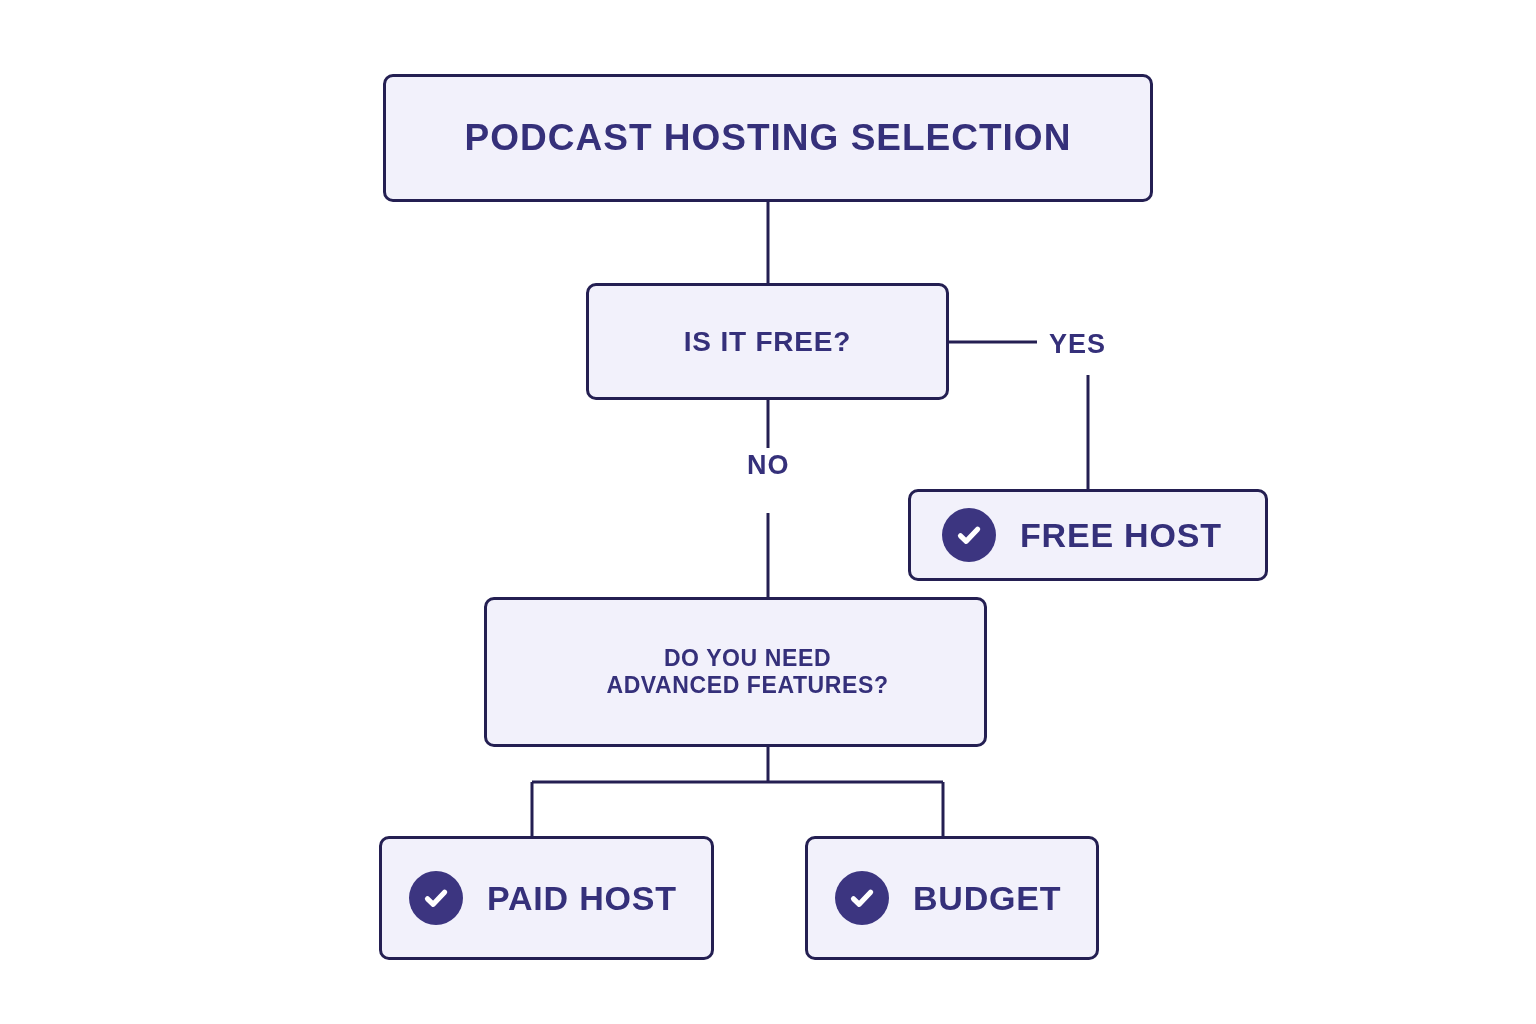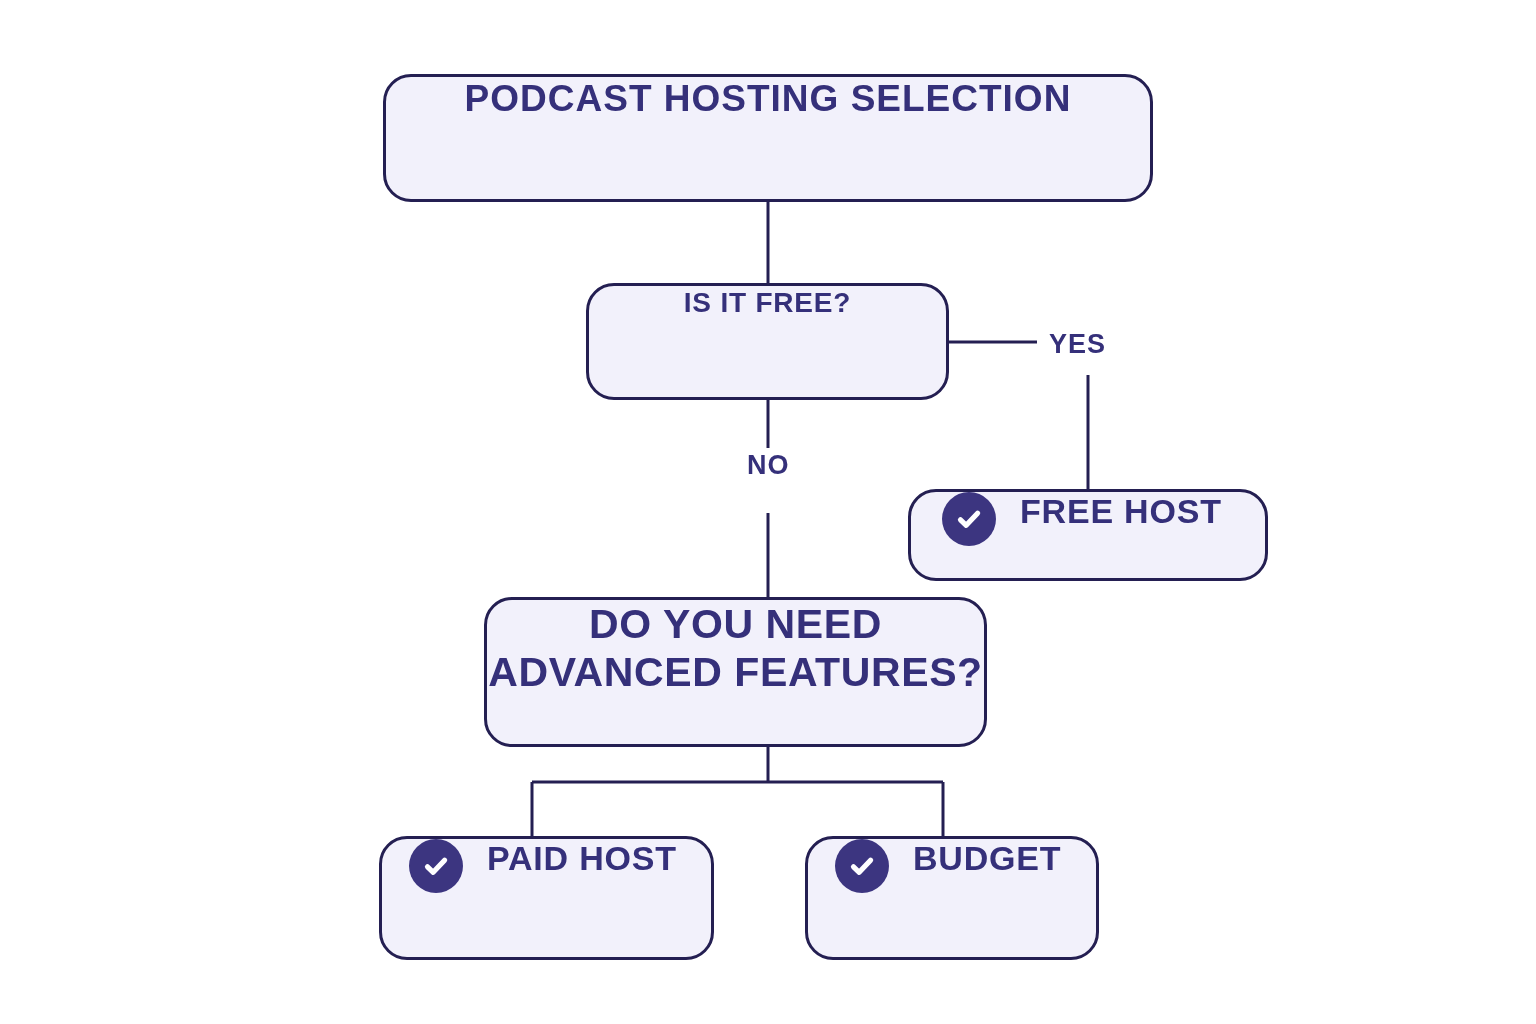--- a/index.html
+++ b/index.html
@@ -29,23 +29,23 @@
     width: 1536px;
     height: 1024px;
   }
 
   
   .node {
     position: absolute;
     box-sizing: border-box;
     background: #F2F1FB;
     border: 3px solid #241F52;
-    border-radius: 28px;
+    border-radius: 10px;
     display: flex;
-    align-items: flex-start;
+    align-items: center;
     justify-content: center;
     color: #35307A;
     letter-spacing: 0.5px;
   }
   .node .label {
     font-weight: 700;
     color: #35307A;
     text-align: center;
     line-height: 1.18;
     white-space: pre-line;
@@ -79,21 +79,21 @@
     z-index: 4;
   }
 
   #node-advanced {
     left: 484px;
     top: 597px;
     width: 503px;
     height: 150px;
     z-index: 3;
   }
-  #node-advanced .label { font-size: 41px; letter-spacing: 0.6px; }
+  #node-advanced .label { font-size: 23px; letter-spacing: 0.6px; margin-left: 24px; }
 
   #node-paid {
     left: 379px;
     top: 836px;
     width: 335px;
     height: 124px;
     justify-content: flex-start;
     padding-left: 27px;
     z-index: 3;
   }

